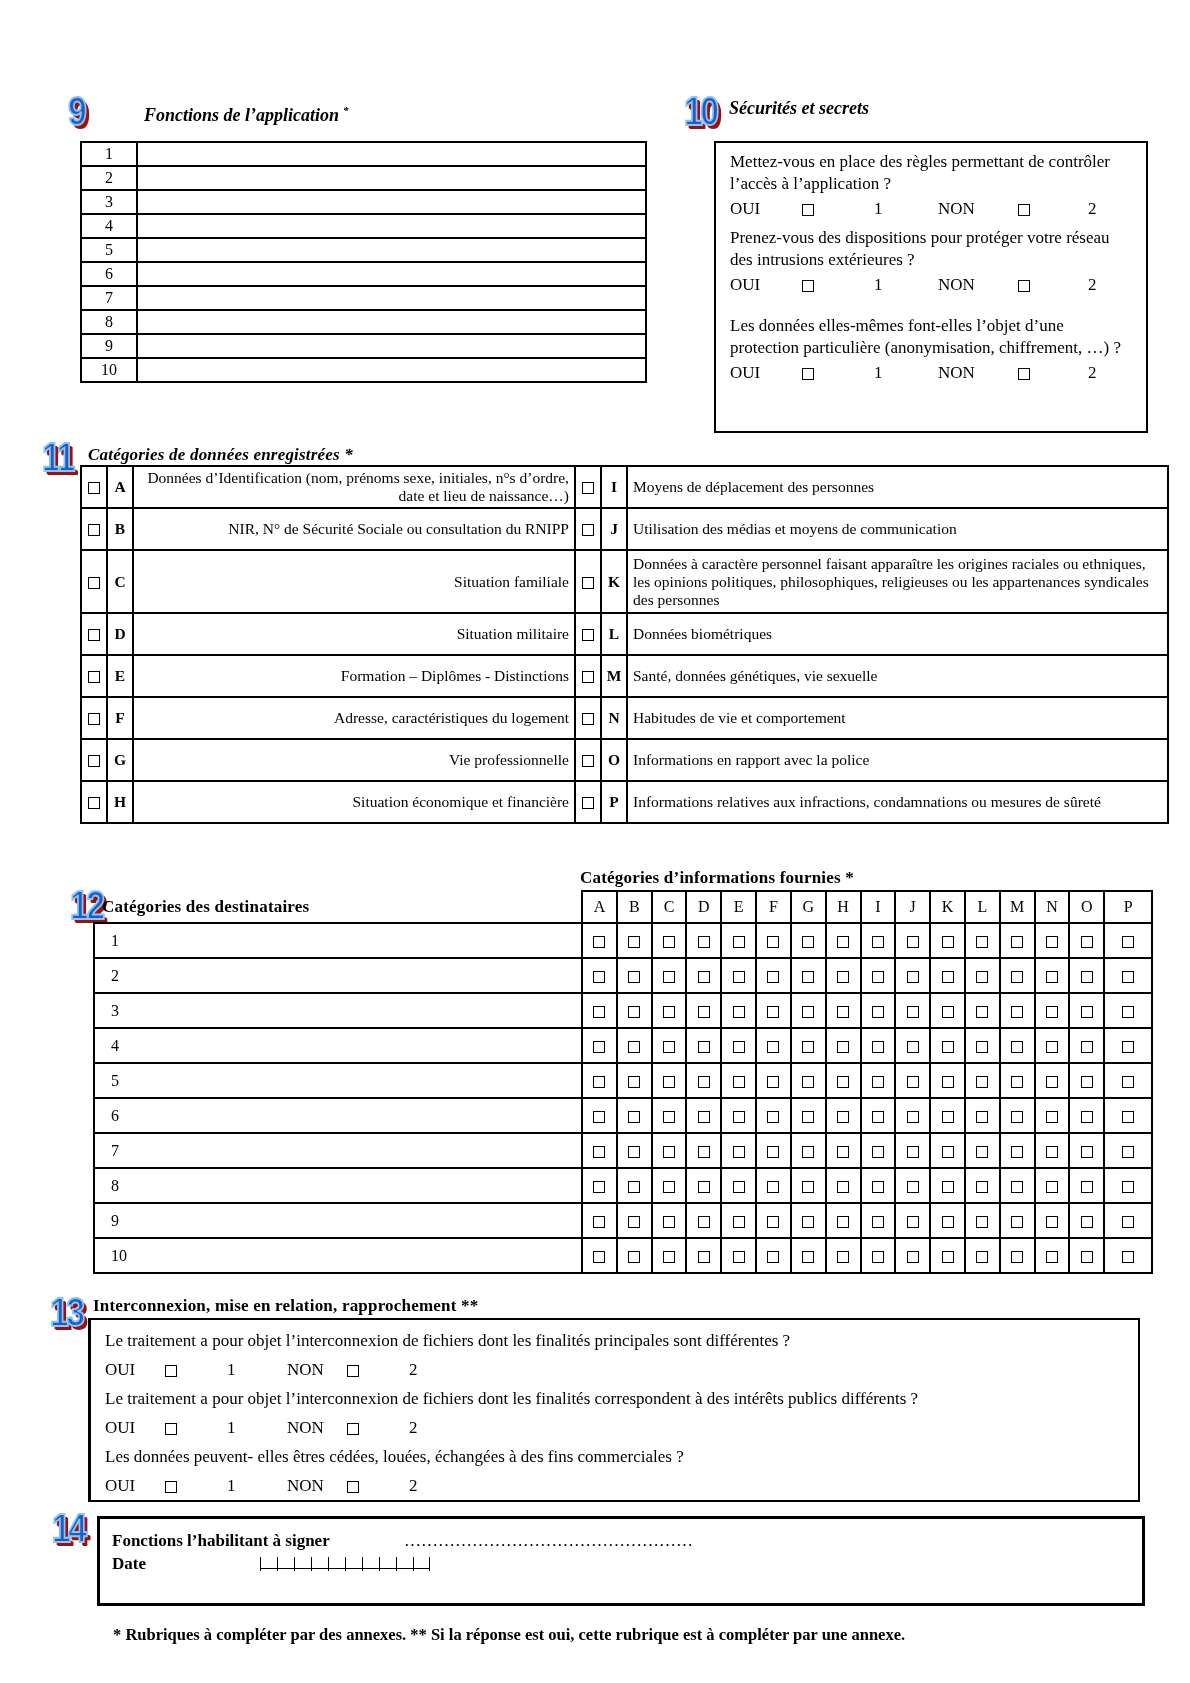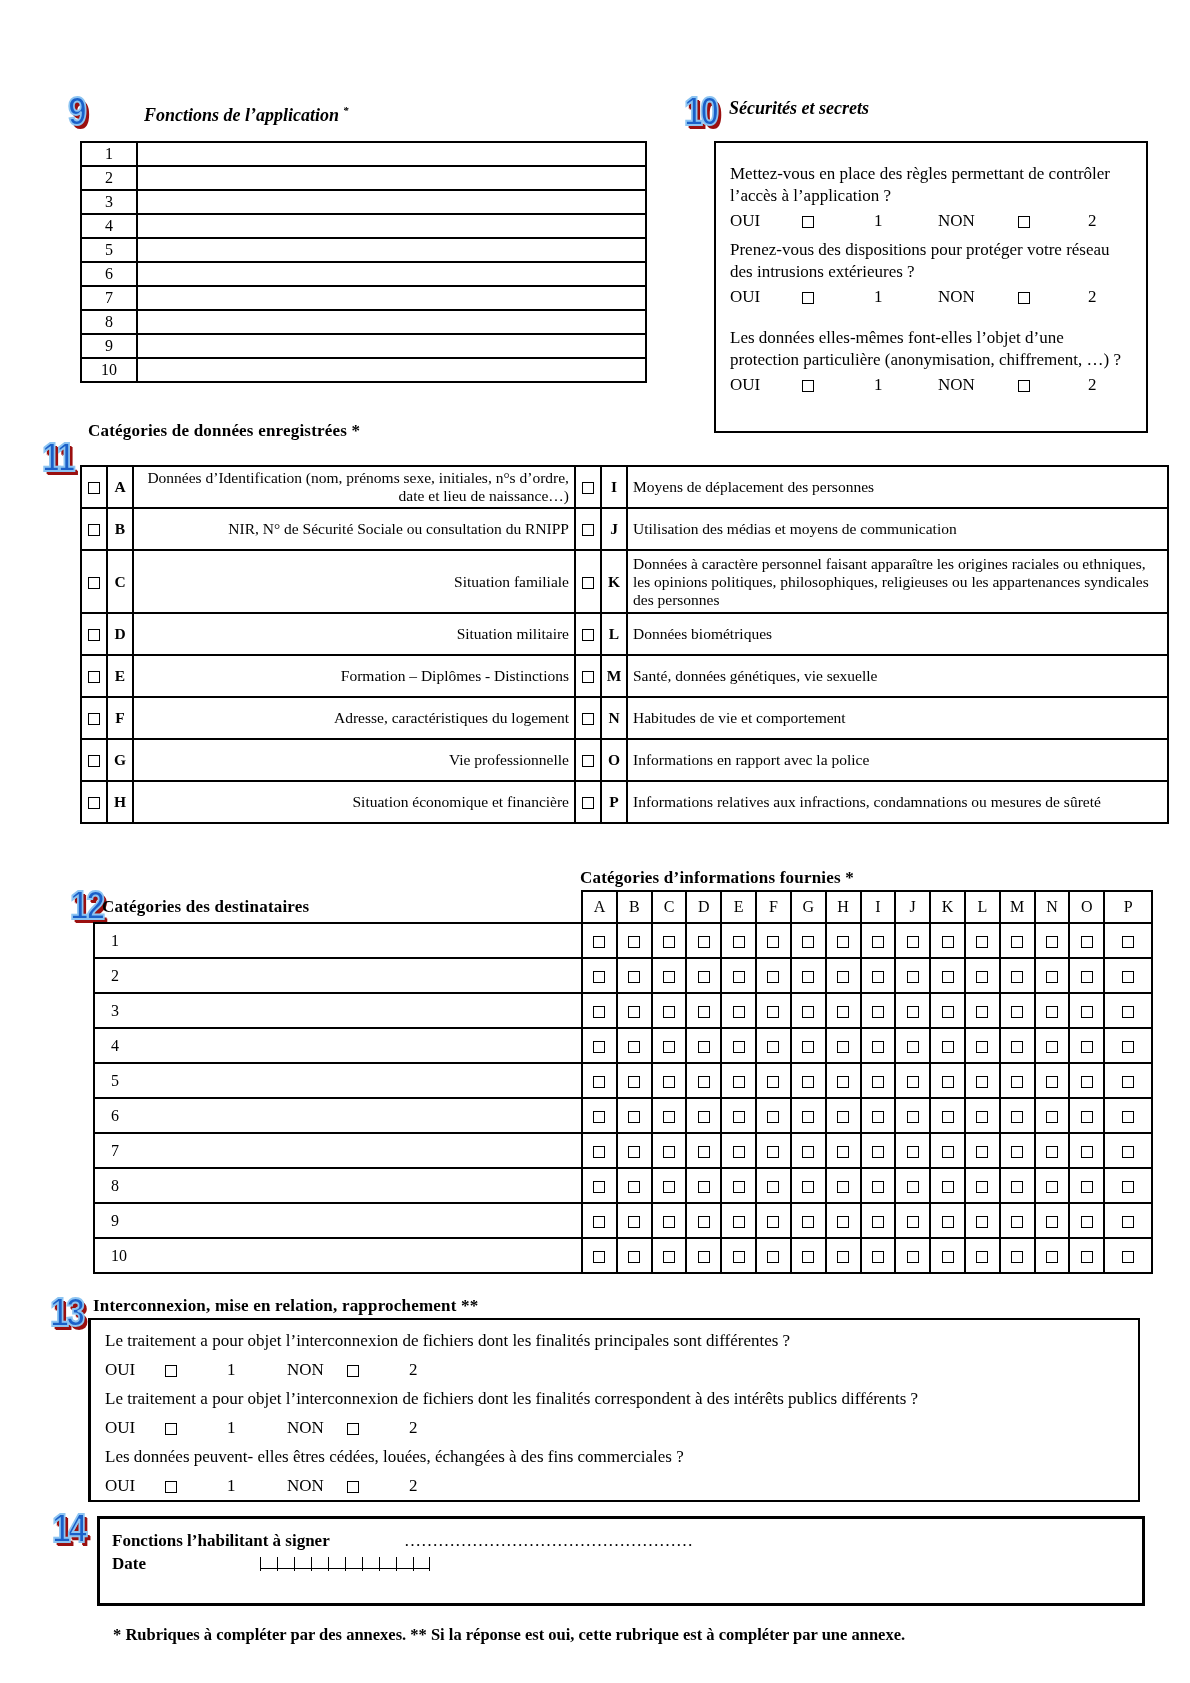--- a/index.html
+++ b/index.html
@@ -91,21 +91,21 @@
       <tr>
         <td class="num">10</td>
         <td></td>
       </tr>
     </tbody>
   </table>
 
 <div class="badge" style="left:684px;top:91px;">10</div>
 <div class="abs sec-title-it" style="left:729px;top:98px;">Sécurités et secrets</div>
 <div id="box10">
-    <div style="margin-top: 12px;">Mettez-vous en place des règles permettant de contrôler l’accès à l’application ?</div>
+    <div style="margin-top: 0px;">Mettez-vous en place des règles permettant de contrôler l’accès à l’application ?</div>
     <div class="yn">
       <span style="width: 72px;">OUI</span>
       <span style="width: 72px;"><span class="cb"></span></span>
       <span style="width: 64px;">1</span>
       <span style="width: 80px;">NON</span>
       <span style="width: 70px;"><span class="cb"></span></span>
       <span>2</span>
     </div>
     <div style="margin-top: 4px;">Prenez-vous des dispositions pour protéger votre réseau des intrusions extérieures ?</div>
     <div class="yn">
@@ -121,21 +121,21 @@
       <span style="width: 72px;">OUI</span>
       <span style="width: 72px;"><span class="cb"></span></span>
       <span style="width: 64px;">1</span>
       <span style="width: 80px;">NON</span>
       <span style="width: 70px;"><span class="cb"></span></span>
       <span>2</span>
     </div>
   </div>
 
 <div class="badge" style="left:42px;top:437px;">11</div>
-<div class="abs sec-title" style="left:88px;top:421px;">Catégories de données enregistrées *</div>
+<div class="abs sec-title" style="left:88px;top:445px;font-style:italic;">Catégories de données enregistrées *</div>
 <table id="t11">
     <tbody id="t11body">
       <tr style="height: 42px;">
         <td class="c"><span class="cb"></span></td>
         <td class="l">A</td>
         <td class="d1">Données d’Identification (nom, prénoms sexe, initiales, n°s d’ordre, date et lieu de naissance…)</td>
         <td class="c"><span class="cb"></span></td>
         <td class="l">I</td>
         <td class="d2">Moyens de  déplacement des personnes</td>
       </tr>

